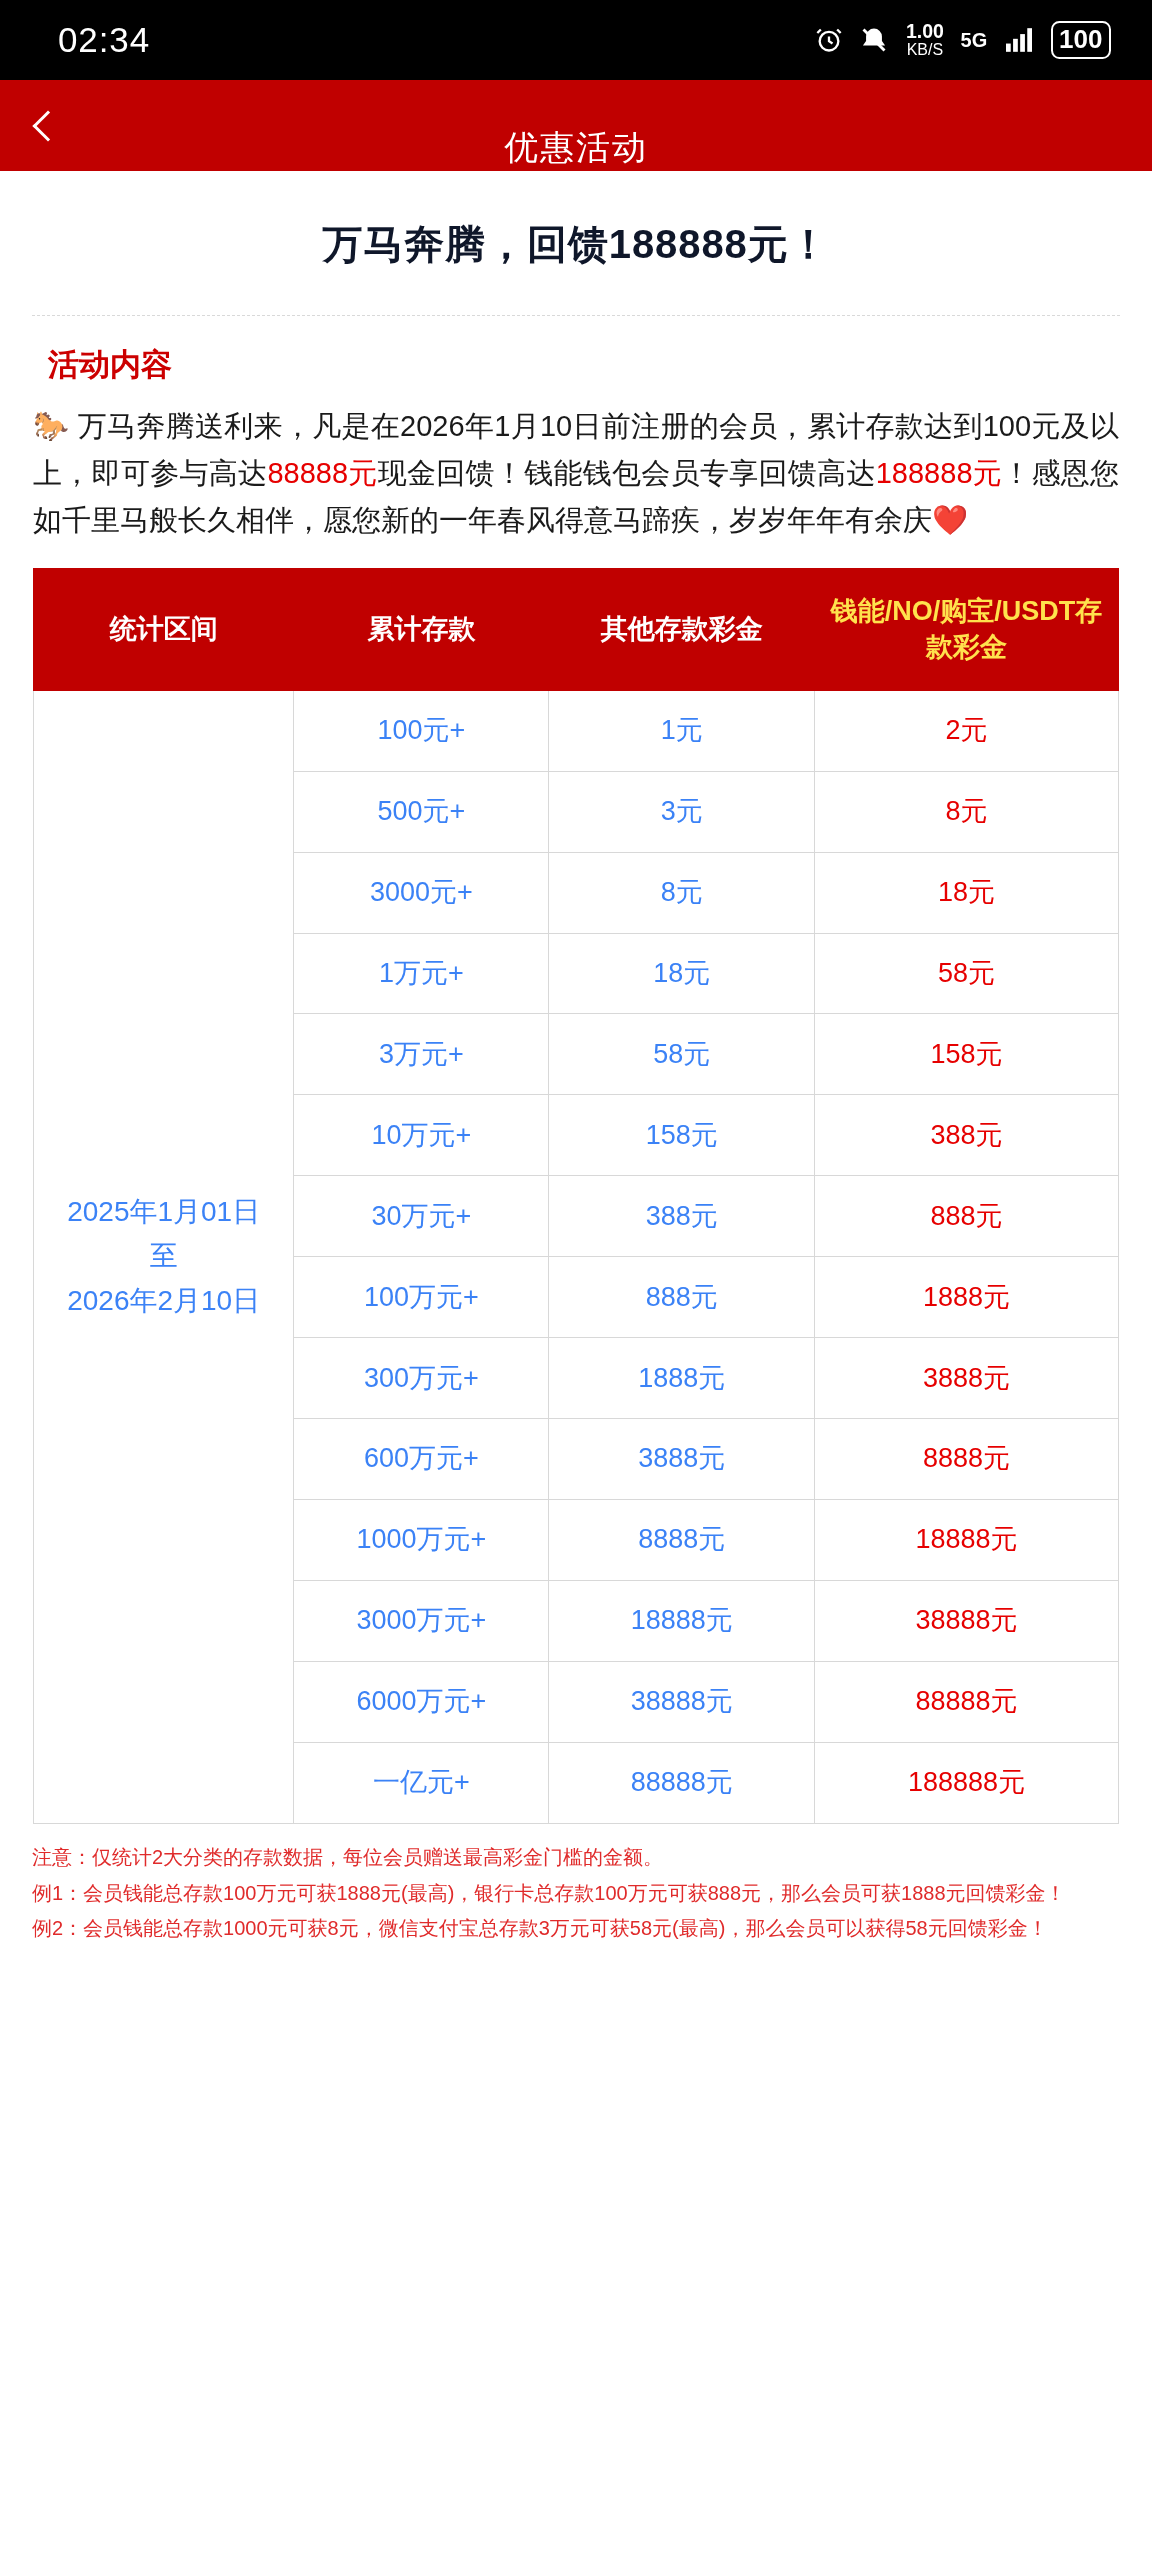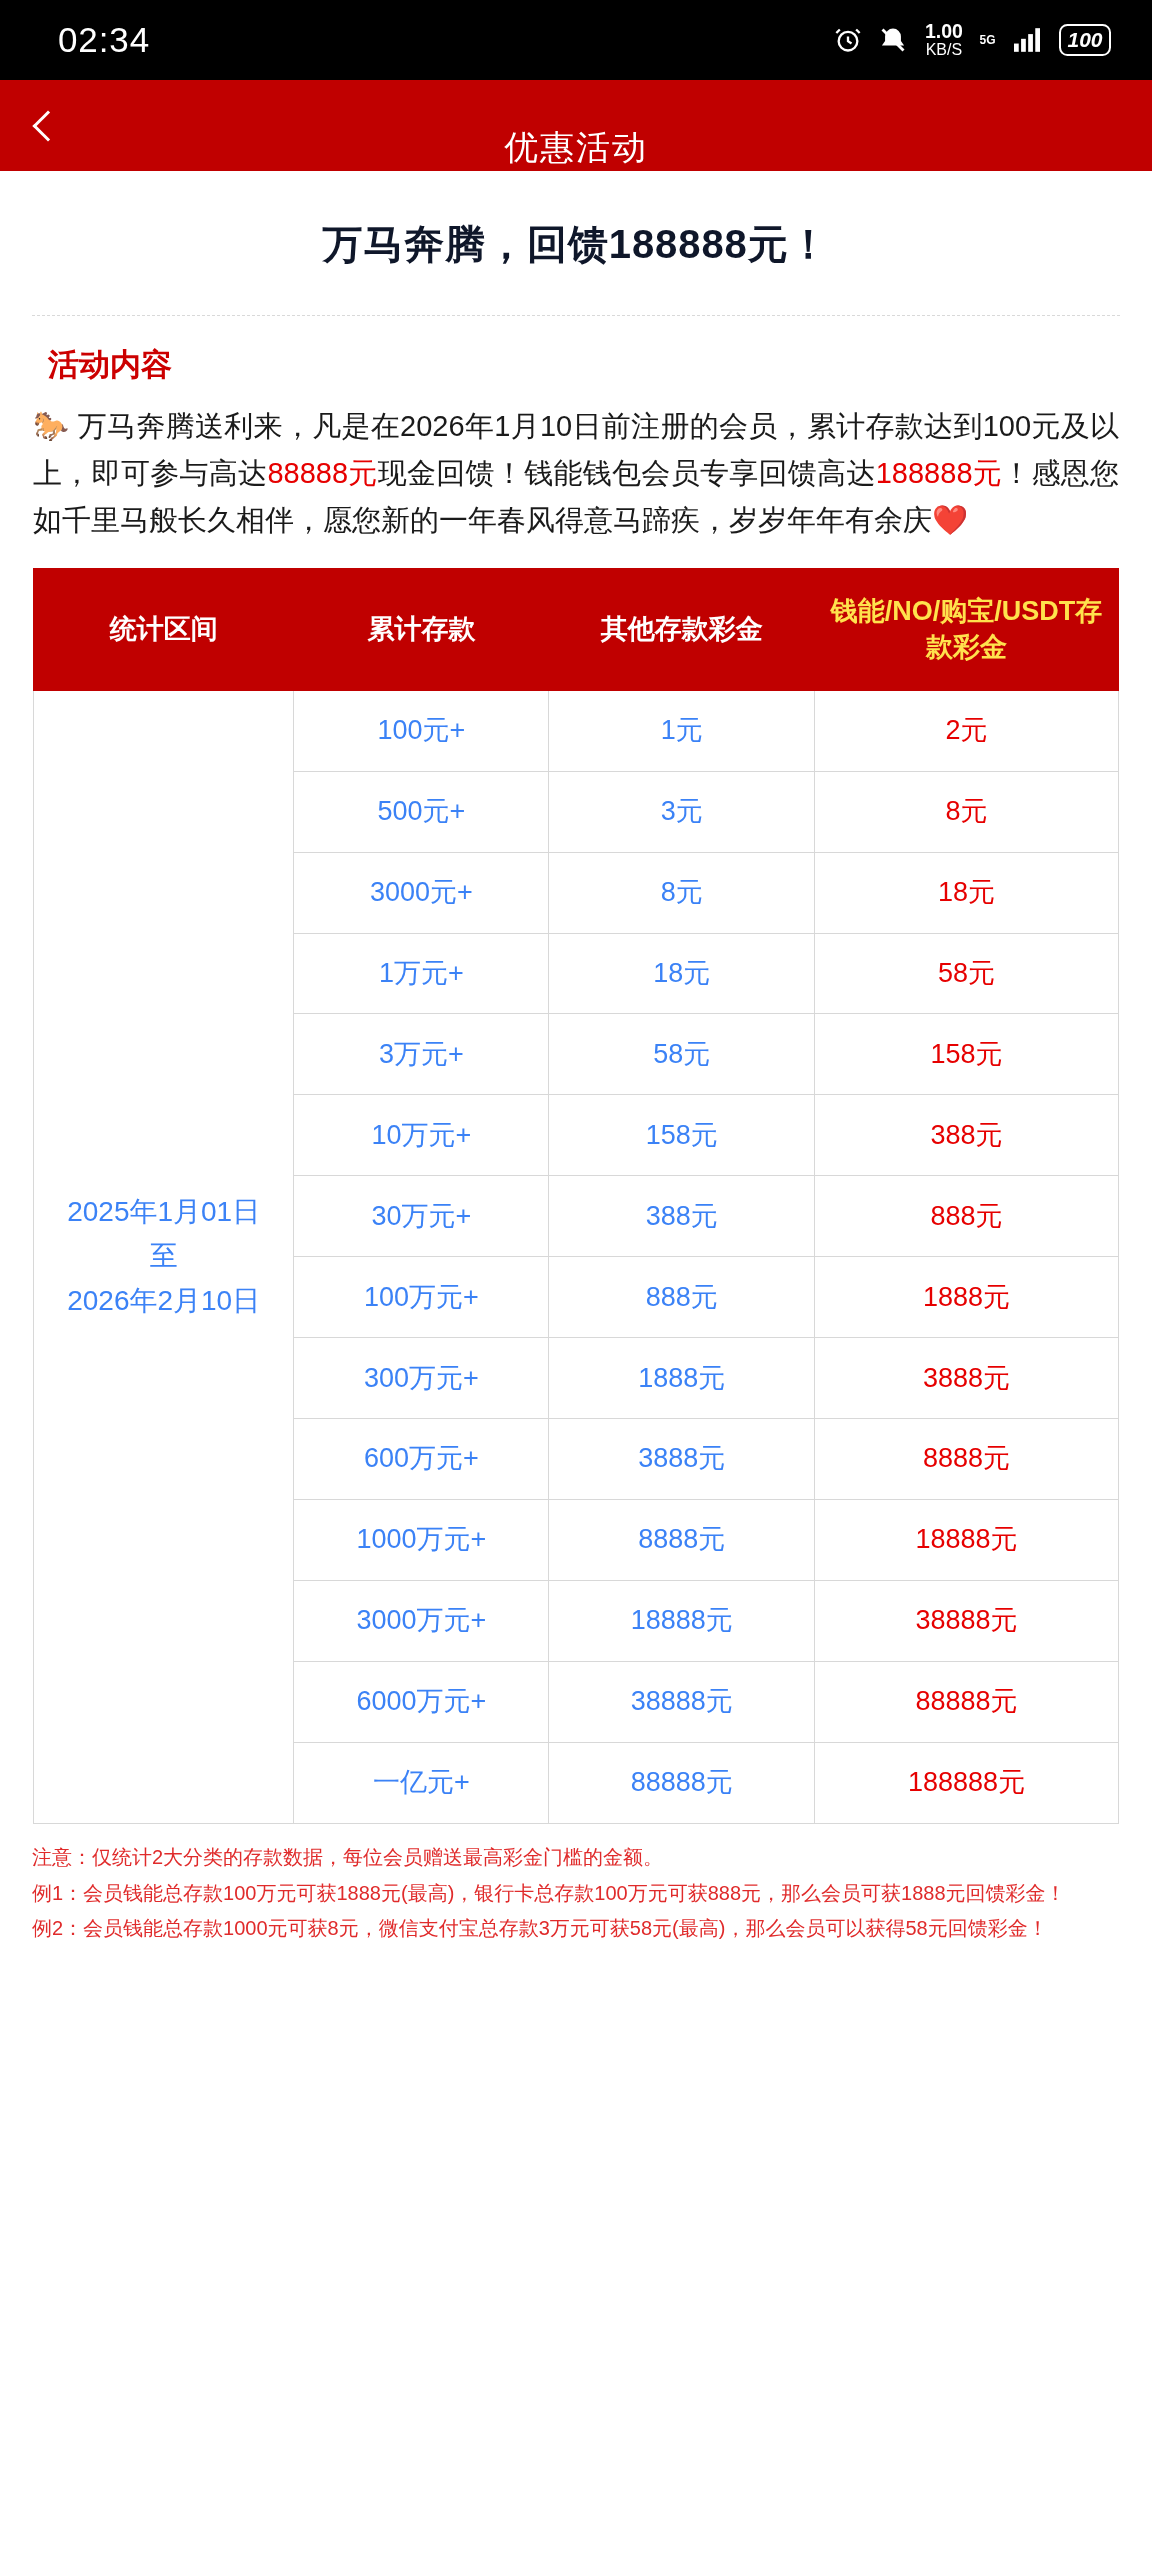--- a/index.html
+++ b/index.html
@@ -38,31 +38,30 @@
     line-height: 1;
     font-size: 17.7px;
   }
   .net-speed .v { font-size: 19.5px; font-weight: 700; }
   .net-speed .u { font-size: 16px; }
   .five-g {
     display: flex;
     flex-direction: column;
     align-items: center;
     line-height: 1;
-    font-size: 12px;
+    font-size: 20px;
     font-weight: 700;
   }
   .battery {
     border: 2.8px solid #ffffff;
     border-radius: 8.4px;
     padding: 1.9px 6.5px;
-    font-size: 21px;
+    font-size: 26px;
     font-weight: 700;
     line-height: 1.15;
-    font-style: italic;
   }
 
   
   .title-bar {
     background: #c00000;
     height: 91px;
     display: flex;
     align-items: flex-end;
     position: relative;
     color: #ffffff;

